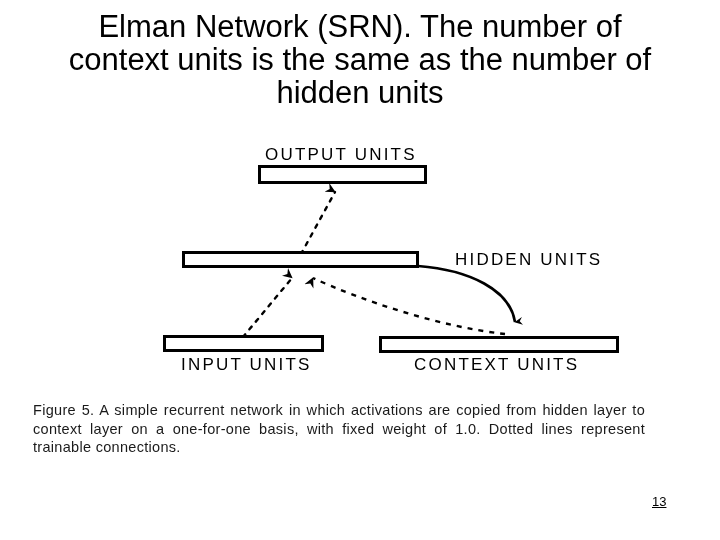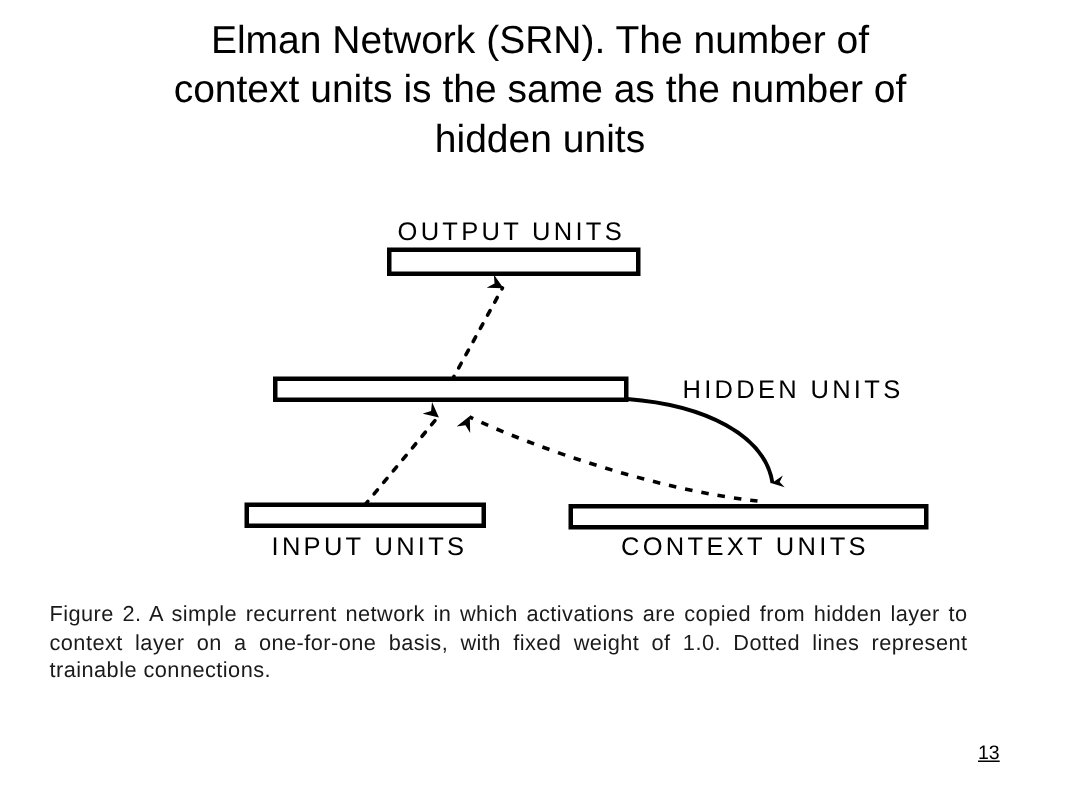--- a/index.html
+++ b/index.html
@@ -18,21 +18,21 @@
   }
 
   
   #slide-title {
     position: absolute;
     left: 36px;
     top: 10px;
     width: 648px;
     text-align: center;
     font-family: "Liberation Sans", sans-serif;
-    font-size: 26px;
+    font-size: 31px;
     line-height: 33px;
     font-weight: normal;
     color: #000000;
     letter-spacing: 0px;
     white-space: pre-line;
   }
 
   
   #figure {
     position: absolute;
@@ -116,15 +116,15 @@
     <text x="265" y="160" font-family="Liberation Sans, sans-serif" font-size="17" letter-spacing="2.2" fill="#000000">OUTPUT UNITS</text>
 
     <text x="455" y="265" font-family="Liberation Sans, sans-serif" font-size="17" letter-spacing="2.2" fill="#000000">HIDDEN UNITS</text>
 
     <text x="181" y="370" font-family="Liberation Sans, sans-serif" font-size="17" letter-spacing="2.2" fill="#000000">INPUT UNITS</text>
 
     <text x="414" y="370" font-family="Liberation Sans, sans-serif" font-size="17" letter-spacing="2.2" fill="#000000">CONTEXT UNITS</text>
   </svg>
 </div>
 
-<div id="figure-caption">Figure 2.  A simple recurrent network in which activations are copied from hidden layer to context layer on a one-for-one basis, with fixed weight of 1.0. Dotted lines represent trainable connections.</div>
+<div id="figure-caption">Figure 5.  A simple recurrent network in which activations are copied from hidden layer to context layer on a one-for-one basis, with fixed weight of 1.0. Dotted lines represent trainable connections.</div>
 
 <div id="page-number">13</div>
 
 </body></html>

